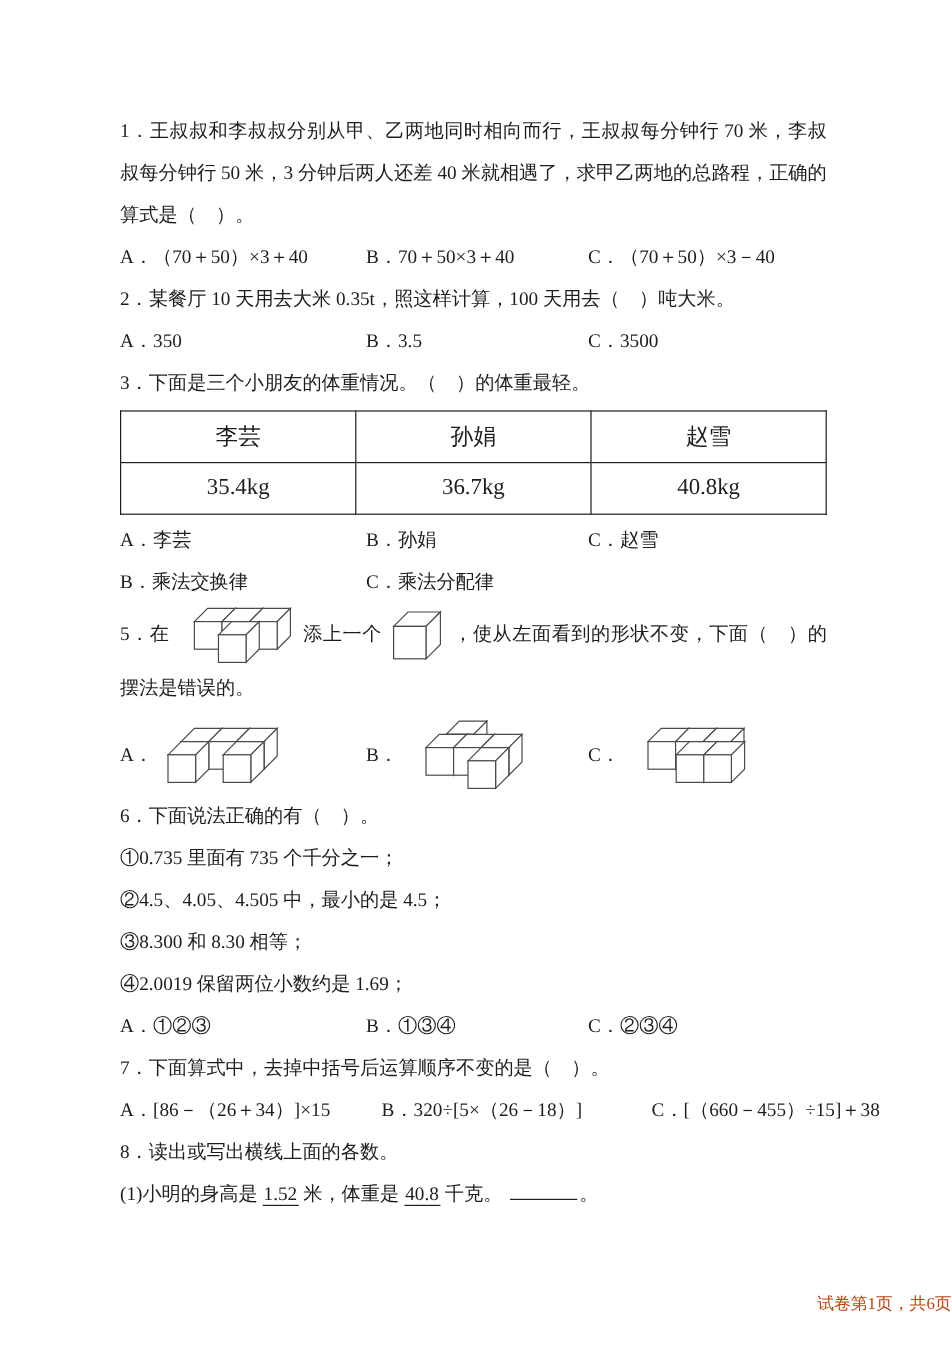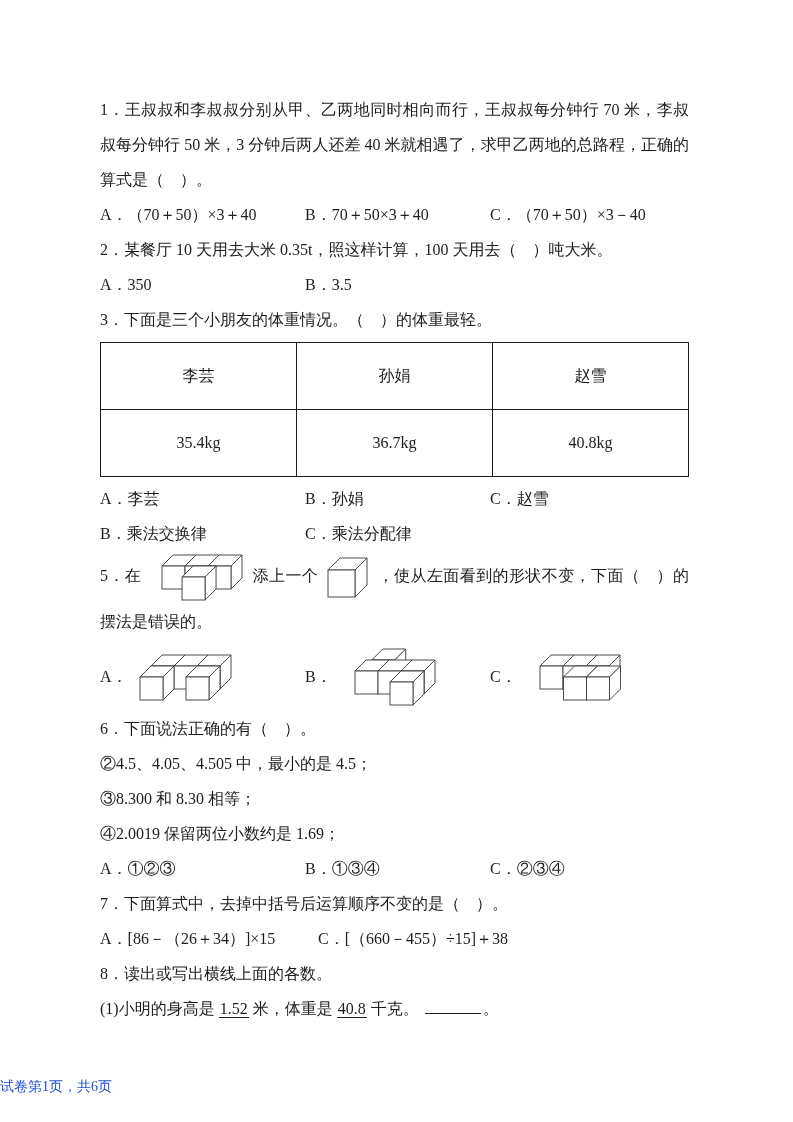--- a/index.html
+++ b/index.html
@@ -27,22 +27,22 @@
   table.wtab{
     width:100%;
     border-collapse:collapse;
     margin:5px 0 4px 0;
     table-layout:fixed;
   }
   table.wtab td{
     border:1px solid #1d1d1d;
     height:42px;
     text-align:center;
-    font-size:16px;
-    padding:12px;
+    font-size:19px;
+    padding:0;
   }
   .figline{font-size:16px;line-height:35px;text-align:justify;margin:0;}
   .figline svg{vertical-align:middle;margin:0 6px;}
   .fig-opts{
     display:grid;
     grid-template-columns:205px 185px 1fr;
     align-items:center;
     margin:6px 0 2px 0;
     font-size:16px;
   }
@@ -57,41 +57,42 @@
     display:inline-block;
     width:56px;
     border-bottom:1px solid #1d1d1d;
     height:14px;
     margin:0 2px 0 6px;
   }
   .footer{
     position:absolute;
     left:0;right:0;
     bottom:26px;
-    text-align:left;
+    text-align:right;
     font-size:14px;
-    color:#1d4ed8;
+    color:#c2410c;
   }
 </style>
 </head>
 <body>
 
 <div class="sheet">
 
   <p class="q">1．王叔叔和李叔叔分别从甲、乙两地同时相向而行，王叔叔每分钟行 70 米，李叔叔每分钟行 50 米，3 分钟后两人还差 40 米就相遇了，求甲乙两地的总路程，正确的算式是（　）。</p>
   <div class="opts">
     <span class="opt">A．（70＋50）×3＋40</span>
     <span class="opt">B．70＋50×3＋40</span>
     <span class="opt">C．（70＋50）×3－40</span>
   </div>
 
   <p class="q">2．某餐厅 10 天用去大米 0.35t，照这样计算，100 天用去（　）吨大米。</p>
   <div class="opts">
     <span class="opt">A．350</span>
     <span class="opt">B．3.5</span>
+    <span class="opt">C．3500</span>
   </div>
 
   <p class="q">3．下面是三个小朋友的体重情况。（　）的体重最轻。</p>
   <table class="wtab">
     <tbody>
       <tr>
         <td>李芸</td>
         <td>孙娟</td>
         <td>赵雪</td>
       </tr>
@@ -190,32 +191,34 @@
           <polygon points="61.5,26 72.5,15 72.5,38 61.5,49"></polygon>
           <rect x="38.5" y="26" width="23" height="23"></rect>
           <polygon points="61.5,26 72.5,15 95.5,15 84.5,26"></polygon>
           <polygon points="84.5,26 95.5,15 95.5,38 84.5,49"></polygon>
           <rect x="61.5" y="26" width="23" height="23"></rect>
         </svg>
     </div>
   </div>
 
   <p class="q">6．下面说法正确的有（　）。</p>
+  <p class="q">①0.735 里面有 735 个千分之一；</p>
   <p class="q">②4.5、4.05、4.505 中，最小的是 4.5；</p>
   <p class="q">③8.300 和 8.30 相等；</p>
   <p class="q">④2.0019 保留两位小数约是 1.69；</p>
   <div class="opts">
     <span class="opt">A．①②③</span>
     <span class="opt">B．①③④</span>
     <span class="opt">C．②③④</span>
   </div>
 
   <p class="q">7．下面算式中，去掉中括号后运算顺序不变的是（　）。</p>
   <div class="opts" style="grid-template-columns:218px 225px 1fr;">
     <span class="opt">A．[86－（26＋34）]×15</span>
+    <span class="opt">B．320÷[5×（26－18）]</span>
     <span class="opt">C．[（660－455）÷15]＋38</span>
   </div>
 
   <p class="q">8．读出或写出横线上面的各数。</p>
   <p class="q">
     <span>(1)小明的身高是 </span><u class="word">1.52</u><span> 米，体重是 </span><u class="word">40.8</u><span> 千克。</span><span class="blank"></span><span>。</span>
   </p>
   <p class="q">
     
   </p>

